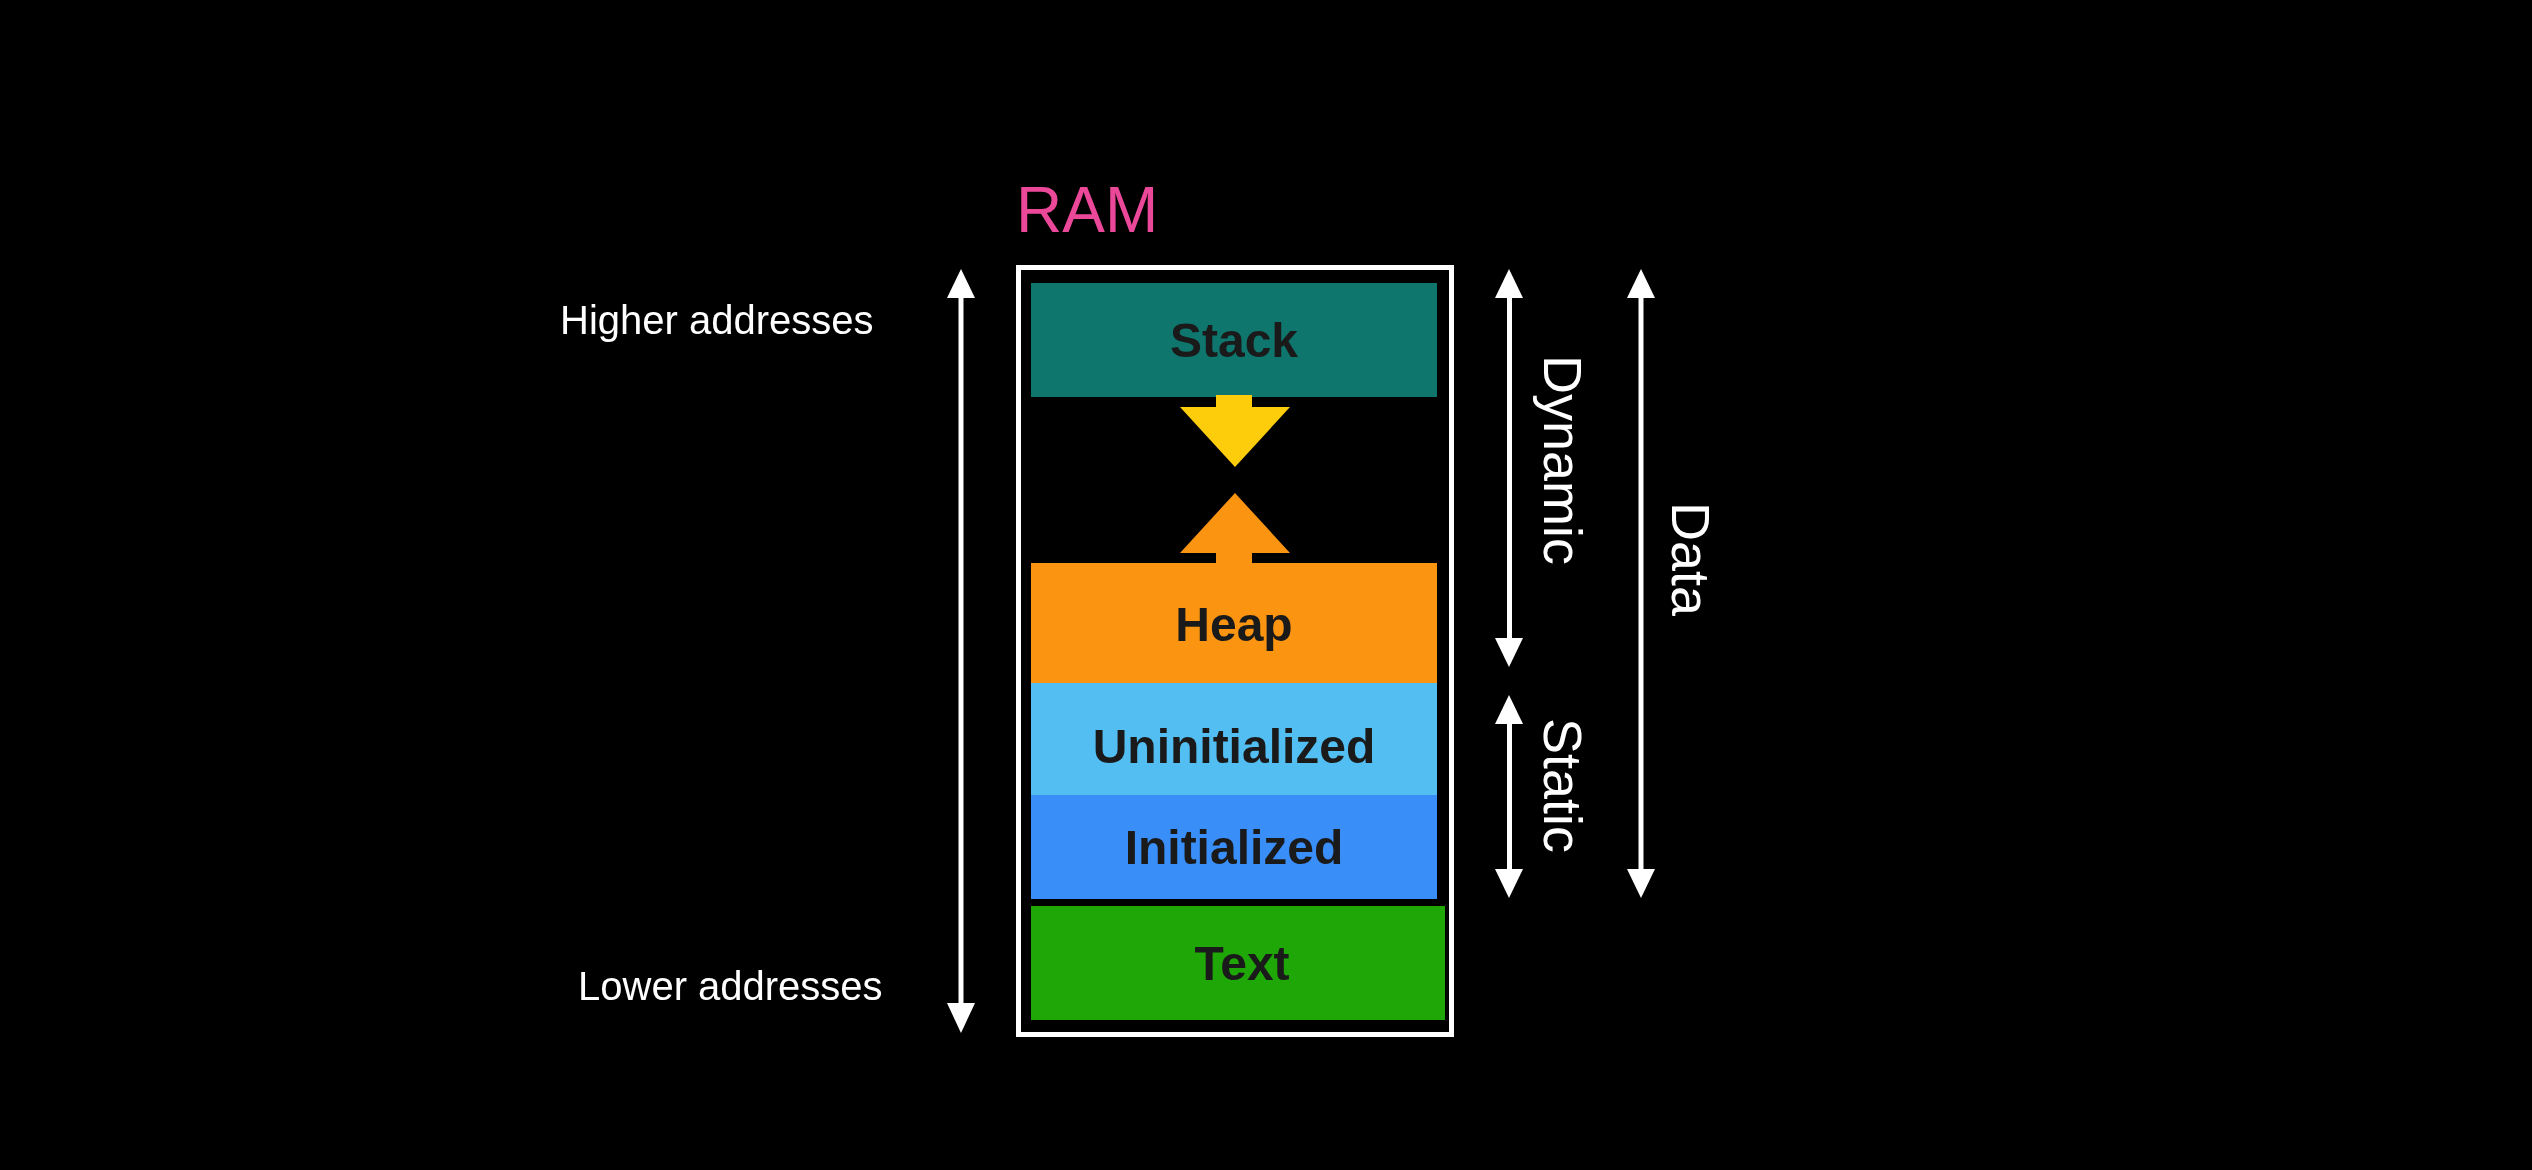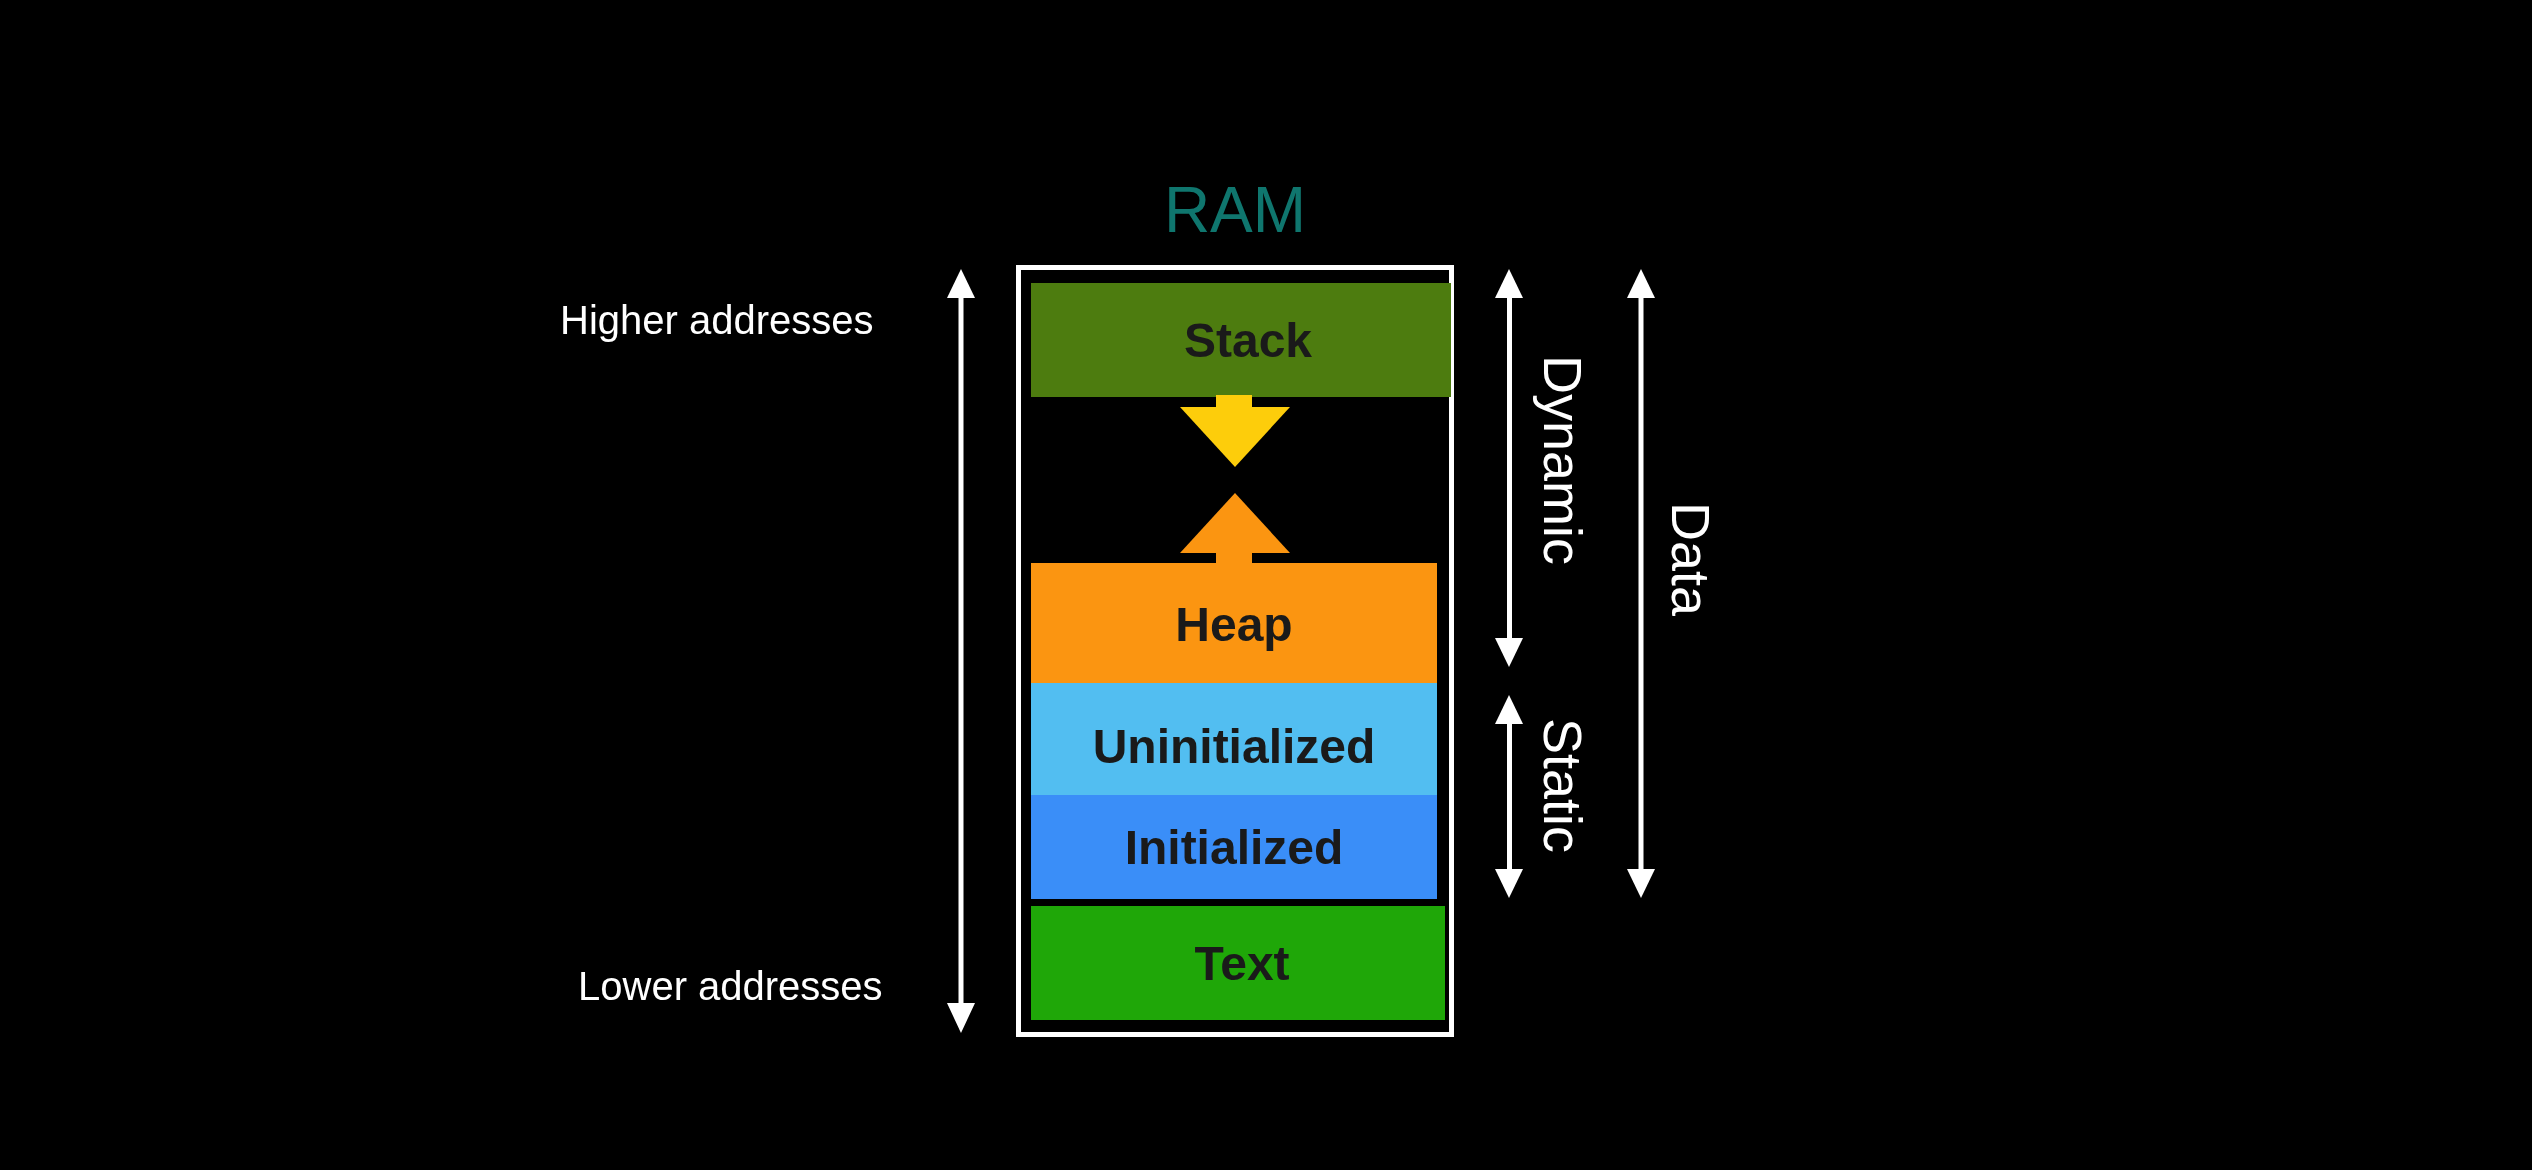--- a/index.html
+++ b/index.html
@@ -1,21 +1,21 @@
 <!DOCTYPE html>
 <html><head>
   <meta charset="utf-8">
   <style>
     html, body { margin: 0; padding: 0; background: #000; }
     body { width: 2532px; height: 1170px; position: relative; overflow: hidden;
            font-family: "Liberation Sans", "DejaVu Sans", sans-serif; color: #fff; }
     .abs { position: absolute; }
 
-    #ram-title { left: 1016px; width: 438px; top: 178px; text-align: center;
-                 font-size: 64px; line-height: 64px; color: #0f766e; }
+    #ram-title { left: 1016px; width: 438px; top: 178px; 
+                 font-size: 64px; line-height: 64px; color: #ec4899; }
 
     #ram-frame { left: 1016px; top: 265px; width: 438px; height: 772px;
                  box-sizing: border-box; border: 5px solid #fff; background: #000; }
 
     .block { position: absolute; left: 1031px; width: 406px; display: flex;
              align-items: center; justify-content: center; color: #1a1a1a;
              font-size: 48px; font-weight: bold; }
     #block-stack { top: 283px; height: 114px; }
     #block-heap { top: 563px; height: 122px; }
     #block-uninit { top: 683px; height: 127px; }
@@ -34,21 +34,21 @@
 
     svg#arrows { position: absolute; left: 0; top: 0; }
   </style>
 </head>
 <body>
 
 <div id="ram-title" class="abs">RAM</div>
 
 <div id="ram-frame" class="abs"></div>
 
-<div id="block-stack" class="block" style="background: #4d7c0f; padding-left: 14px;">
+<div id="block-stack" class="block" style="background: #0f766e;">
   <span>Stack</span>
 </div>
 <div id="block-heap" class="block" style="background: rgb(251, 149, 17);">
   <span>Heap</span>
 </div>
 <div id="block-uninit" class="block" style="background: rgb(82, 190, 241);">
   <span>Uninitialized</span>
 </div>
 <div id="block-init" class="block" style="background: rgb(58, 142, 248);">
   <span>Initialized</span>

